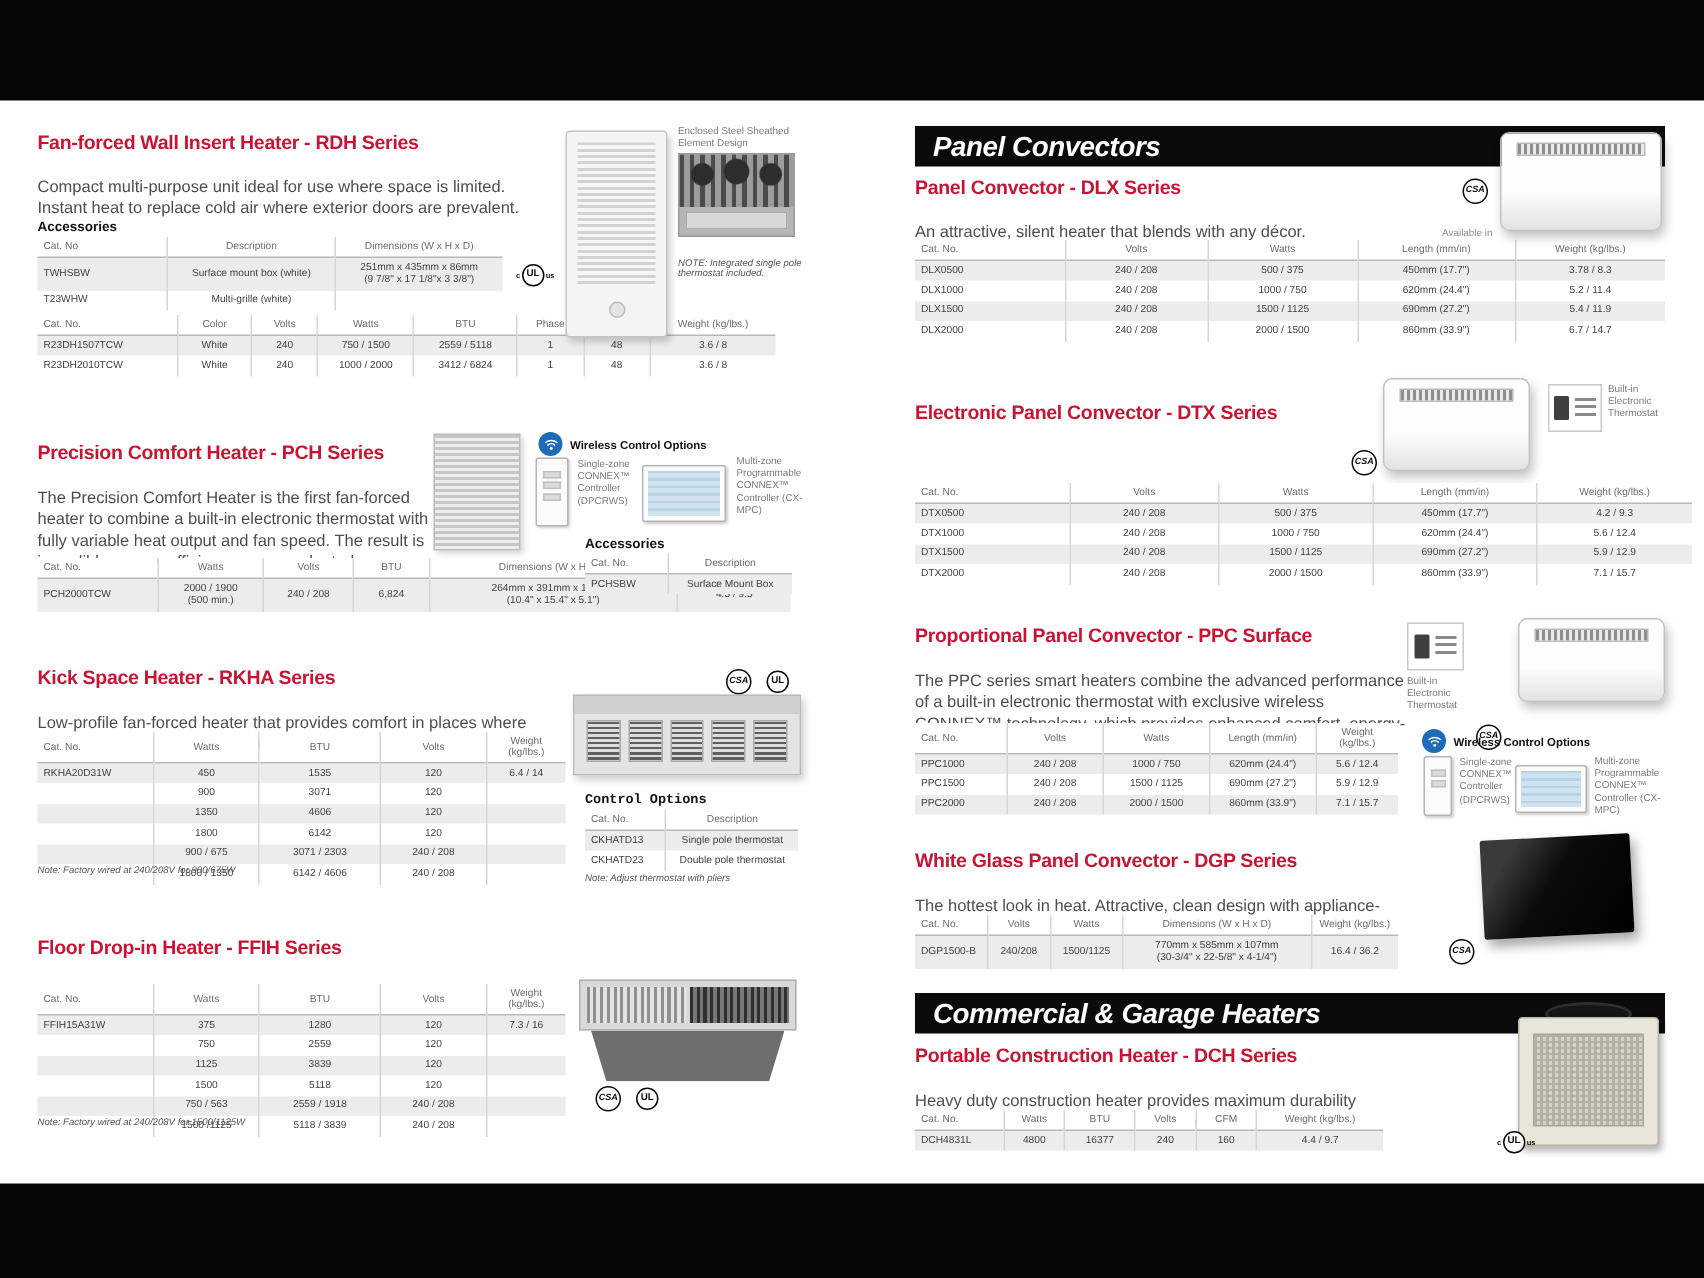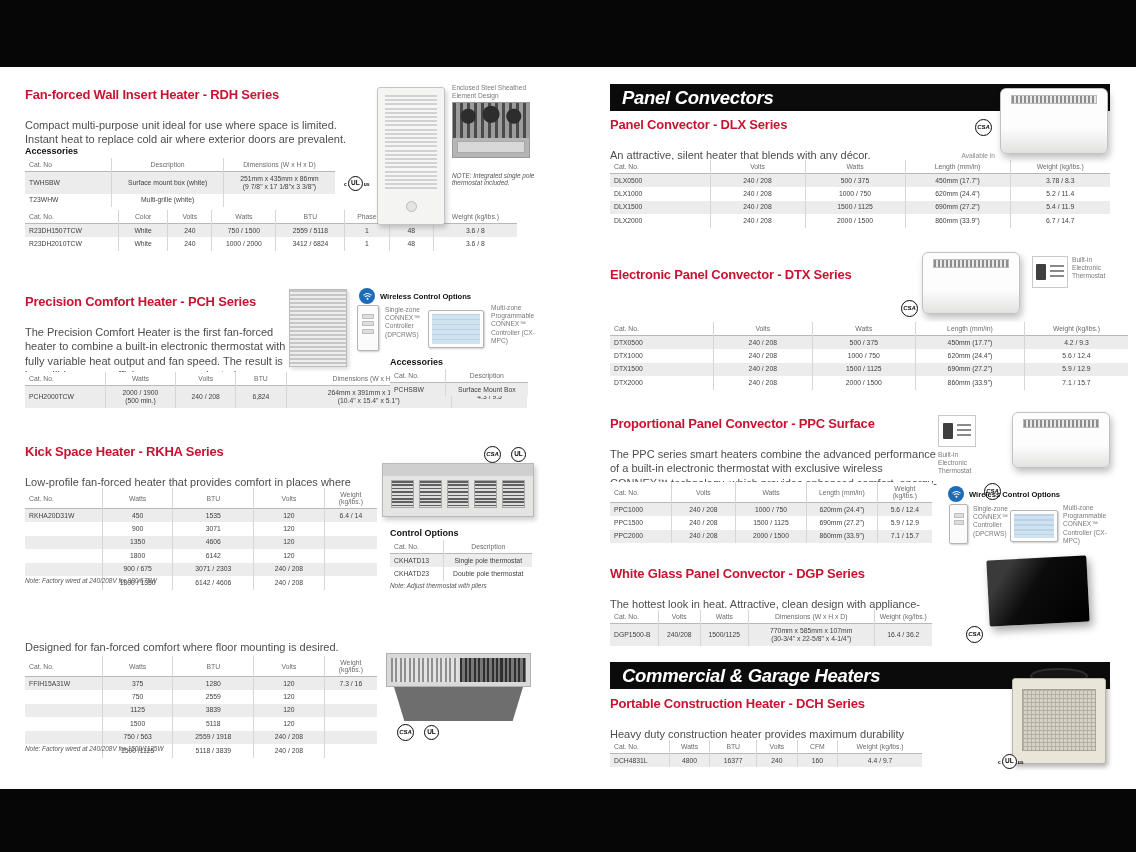--- a/index.html
+++ b/index.html
@@ -320,21 +320,21 @@
 
 <span class="abs cert csa" style="left:484px;top:446px;">CSA</span>
 <span class="abs cert ul" style="left:511px;top:447px;">UL</span>
 <div class="abs kick-heater" style="left:382px;top:463px;">
   <div class="slot"></div>
   <div class="slot"></div>
   <div class="slot"></div>
   <div class="slot"></div>
   <div class="slot"></div>
 </div>
-<div class="abs subhead" style="left:390px;top:528px;">Control Options</div>
+<div class="abs subhead" style="left:390px;top:528px;font-family:Liberation Mono, monospace;">Control Options</div>
 <table class="cat abs" style="left:390px;top:540px;width:142px;">
     <thead>
       <tr>
         <th style="width: 38%;">Cat. No.</th>
         <th style="width: 62%;">Description</th>
       </tr>
     </thead>
     <tbody>
       <tr>
         <td>CKHATD13</td>
@@ -342,20 +342,21 @@
       </tr>
       <tr>
         <td>CKHATD23</td>
         <td>Double pole thermostat</td>
       </tr>
     </tbody>
   </table>
 <div class="abs note" style="left:390px;top:582px;">Note: Adjust thermostat with pliers</div>
 
 <div class="abs" style="left:25px;top:624px;width:360px;">
+  <div class="sec-title">Floor Drop-in Heater - FFIH Series</div>
   <div class="desc" style="width:350px;">Designed for fan-forced comfort where floor mounting is desired.</div>
 </div>
 <table class="cat abs" style="left:25px;top:656px;width:352px;">
     <thead>
       <tr>
         <th style="width: 22%;">Cat. No.</th>
         <th style="width: 20%;">Watts</th>
         <th style="width: 23%;">BTU</th>
         <th style="width: 20%;">Volts</th>
         <th style="width: 15%;">Weight (kg/lbs.)</th>

